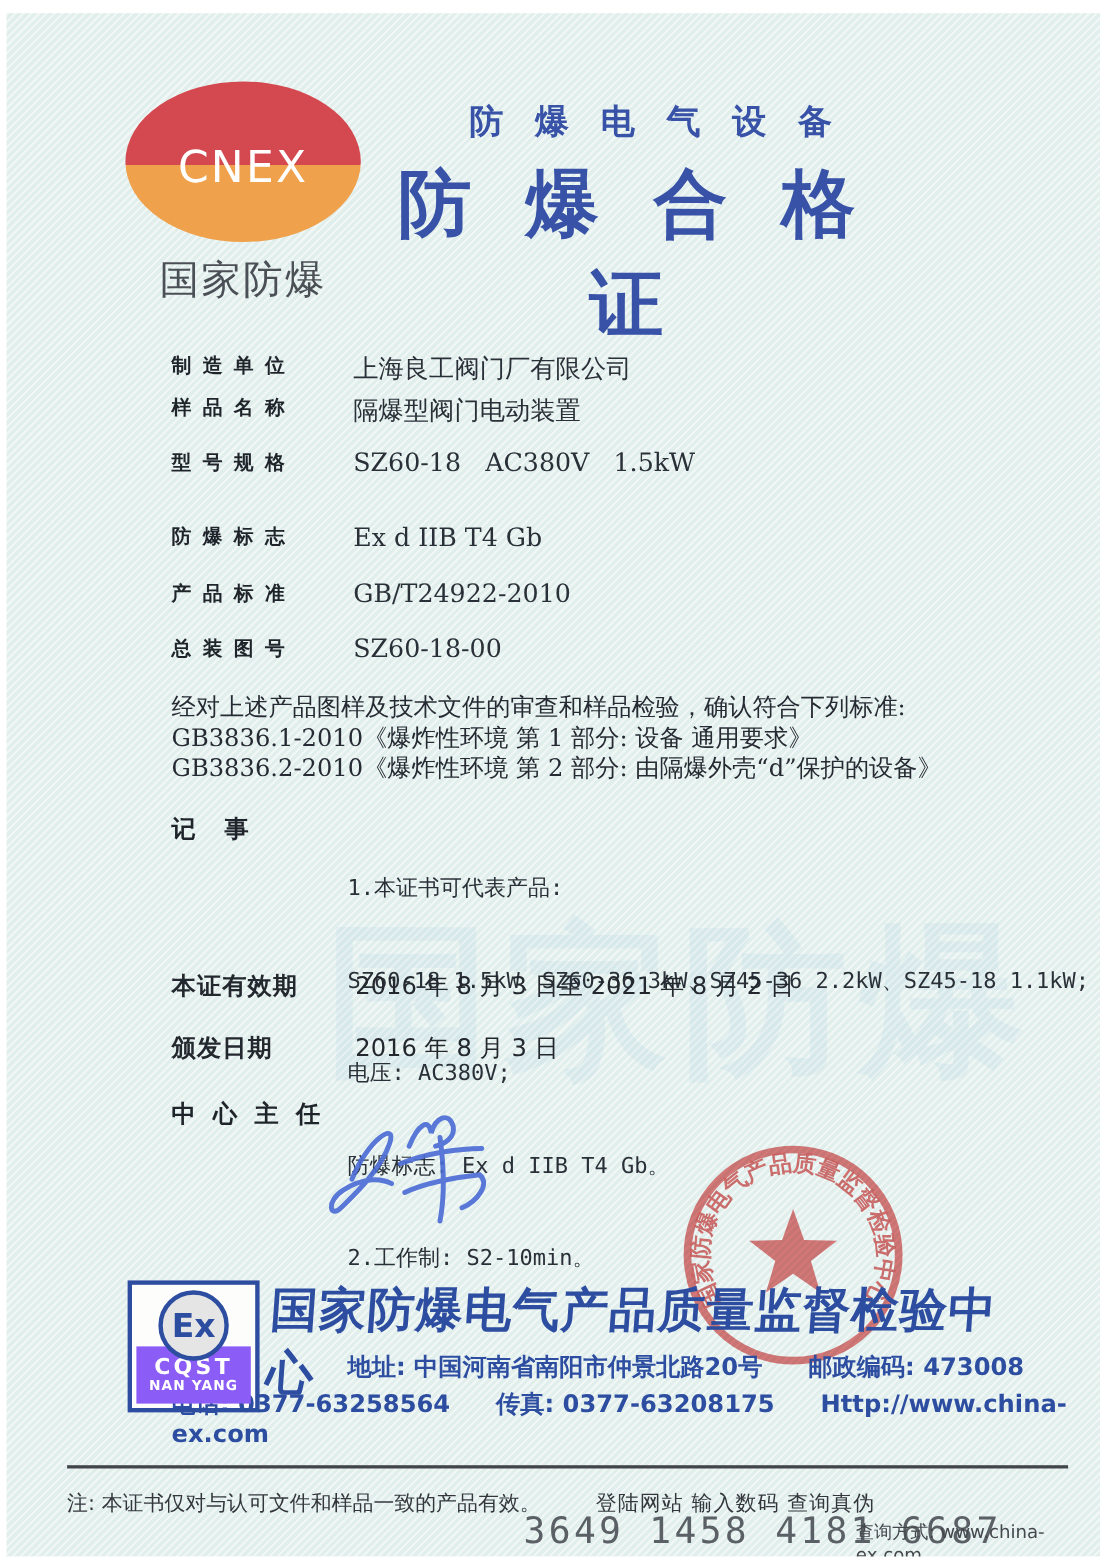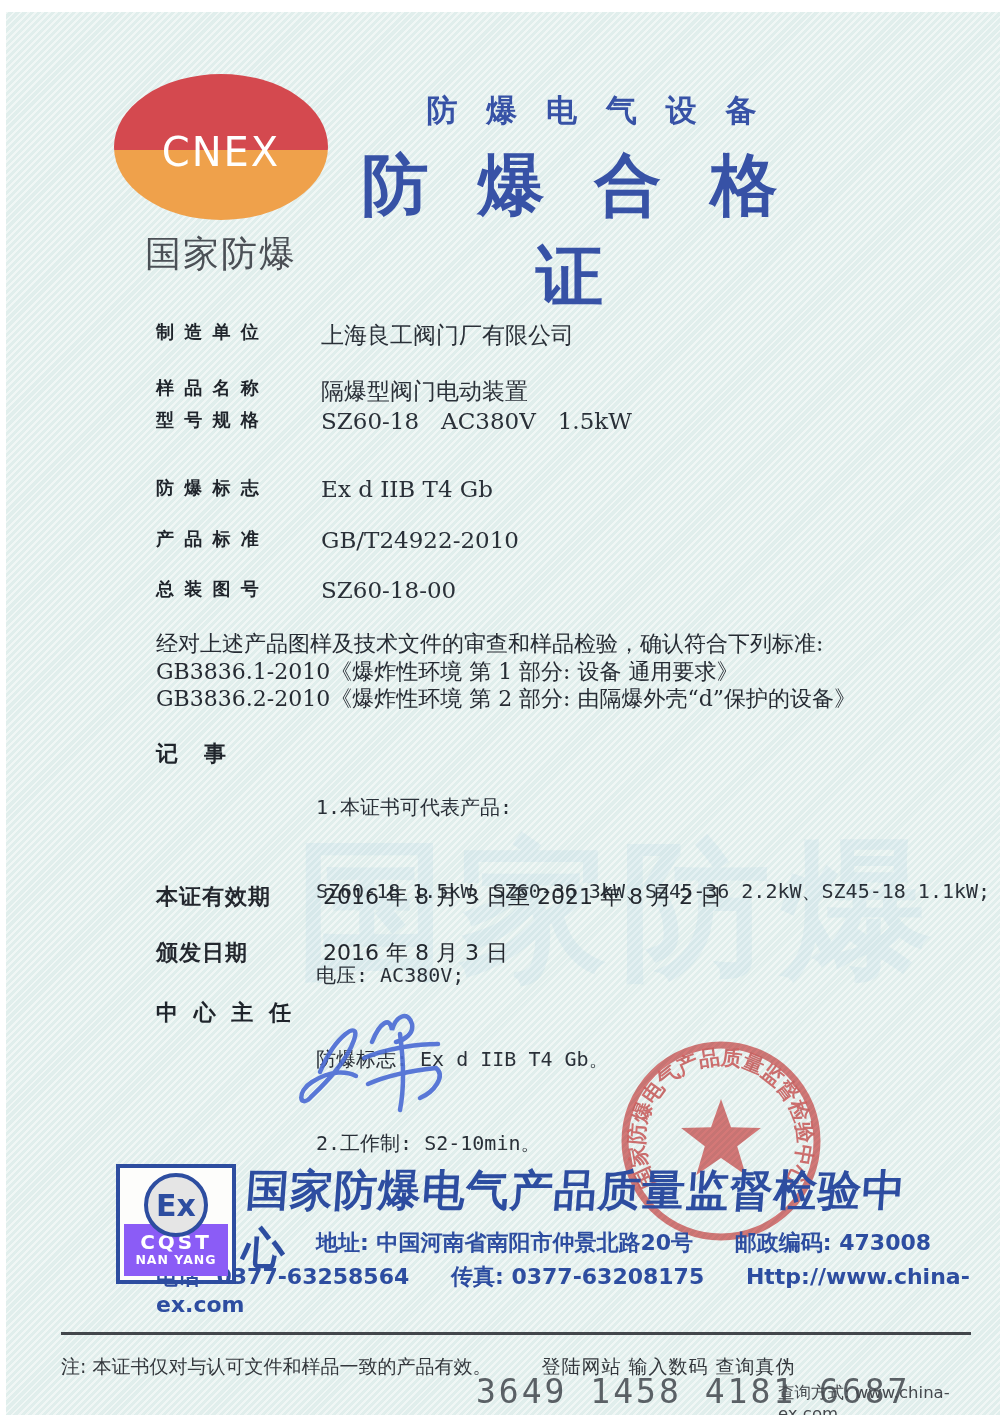--- a/index.html
+++ b/index.html
@@ -85,21 +85,21 @@
     <span>CNEX</span>
   </div>
   <div class="logo-caption">国家防爆</div>
   <div class="subtitle">防 爆 电 气 设 备</div>
   <div class="title">防 爆 合 格 证</div>
 
   <div class="frow" style="top:308px">
     <span class="flabel">制 造 单 位</span>
     <span class="fvalue">上海良工阀门厂有限公司</span>
   </div>
-  <div class="frow" style="top:364px">
+  <div class="frow" style="top:346px">
     <span class="flabel">样 品 名 称</span>
     <span class="fvalue">隔爆型阀门电动装置</span>
   </div>
   <div class="frow" style="top:396px">
     <span class="flabel">型 号 规 格</span>
     <span class="fvalue">SZ60-18   AC380V   1.5kW</span>
   </div>
   <div class="frow" style="top:464px">
     <span class="flabel">防 爆 标 志</span>
     <span class="fvalue">Ex d IIB T4 Gb</span>

